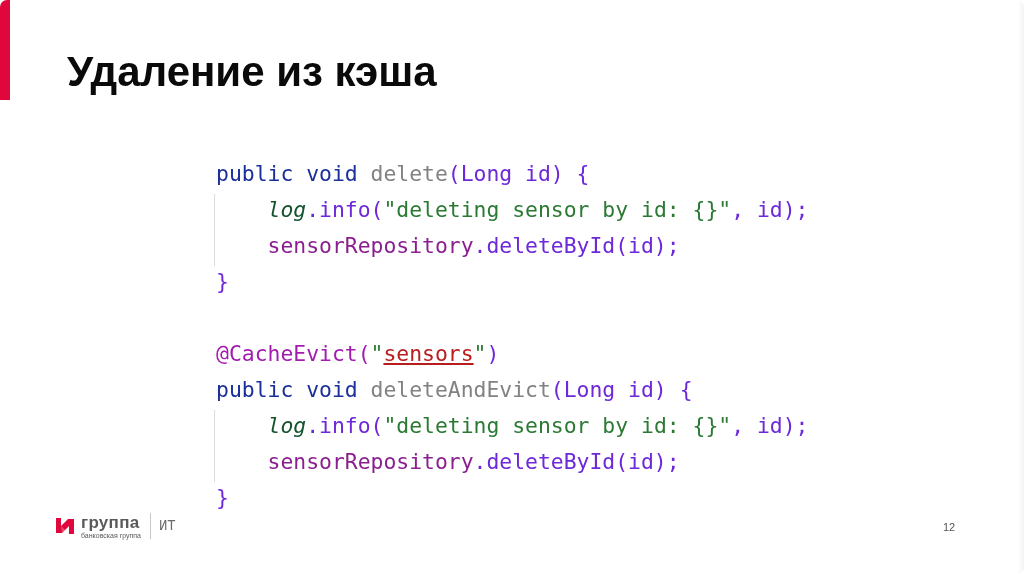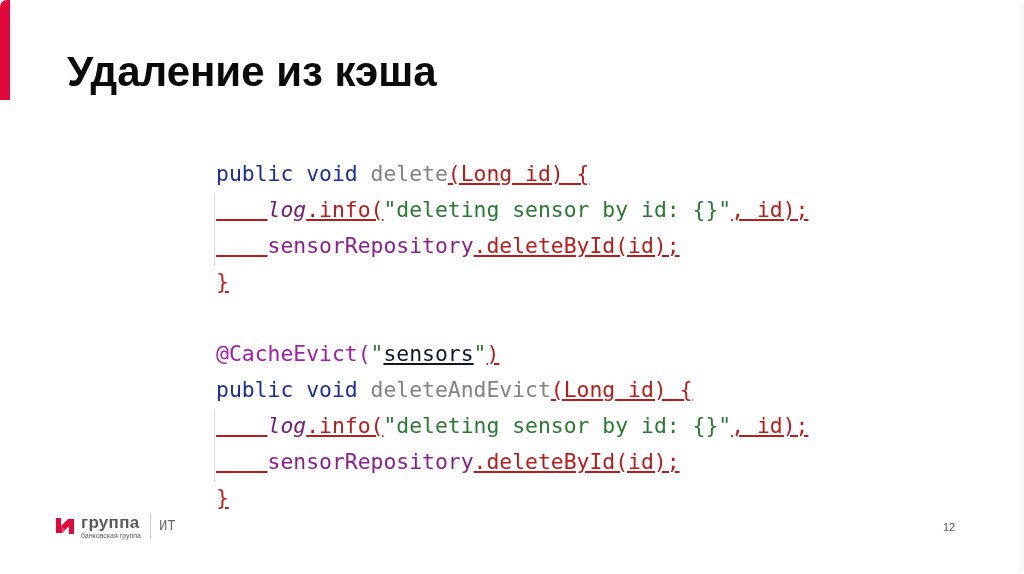--- a/index.html
+++ b/index.html
@@ -62,25 +62,25 @@
     }
     .indent-guide {
       position: absolute;
       left: 214px;
       width: 1px;
       background: #dcdcdc;
     }
     .kw { color: #1b2f9a; }
     .fn-decl { color: #828282; }
     .field { color: #8a1f8f; }
-    .field-italic { color: #701a75; font-style: italic; }
+    .field-italic { color: #14532d; font-style: italic; }
     .str { color: #2b7a34; }
     .anno { color: #a21caf; text-align: right; }
-    .str-ul { color: #0f172a; text-decoration: underline; }
-    .plain { color: #b91c1c; text-decoration: underline; }
+    .str-ul { color: #b91c1c; text-decoration: underline; }
+    .plain { color: #6d28d9; }
 
     .footer-logo {
       position: absolute;
       left: 55px;
       top: 513px;
       height: 26px;
       display: flex;
       align-items: center;
     }
     .logo-mark {

